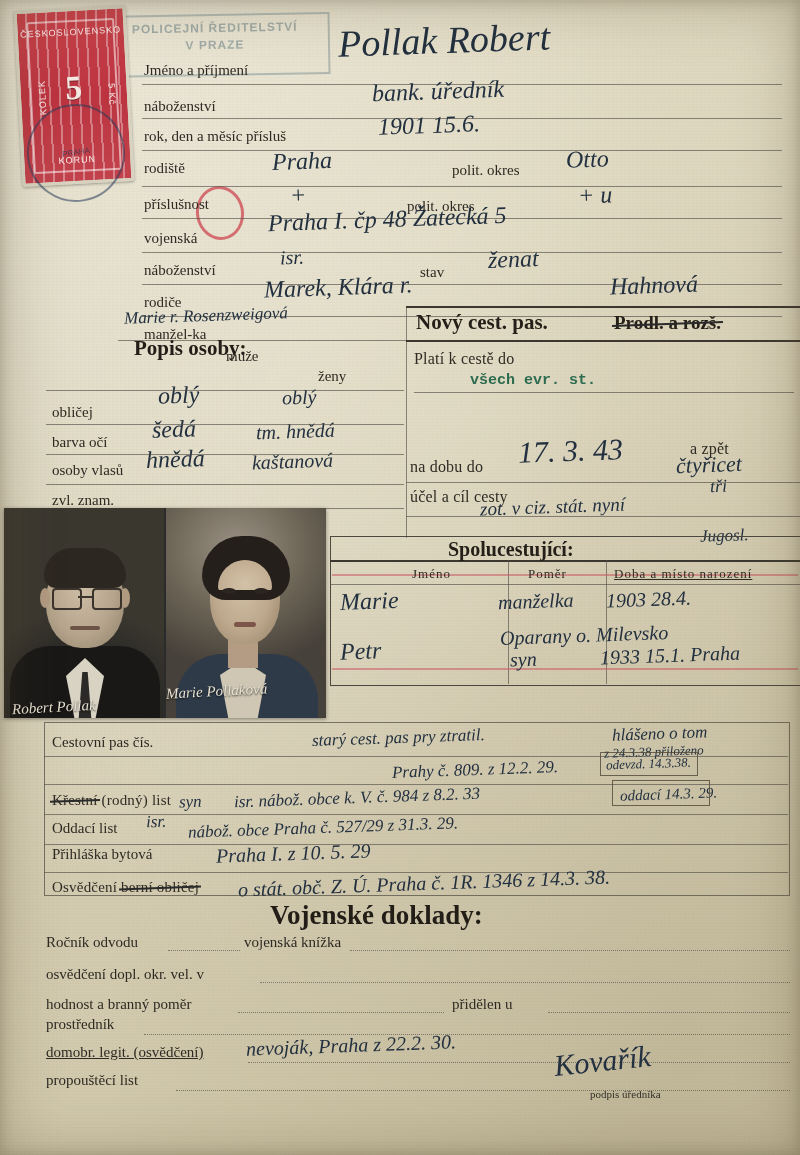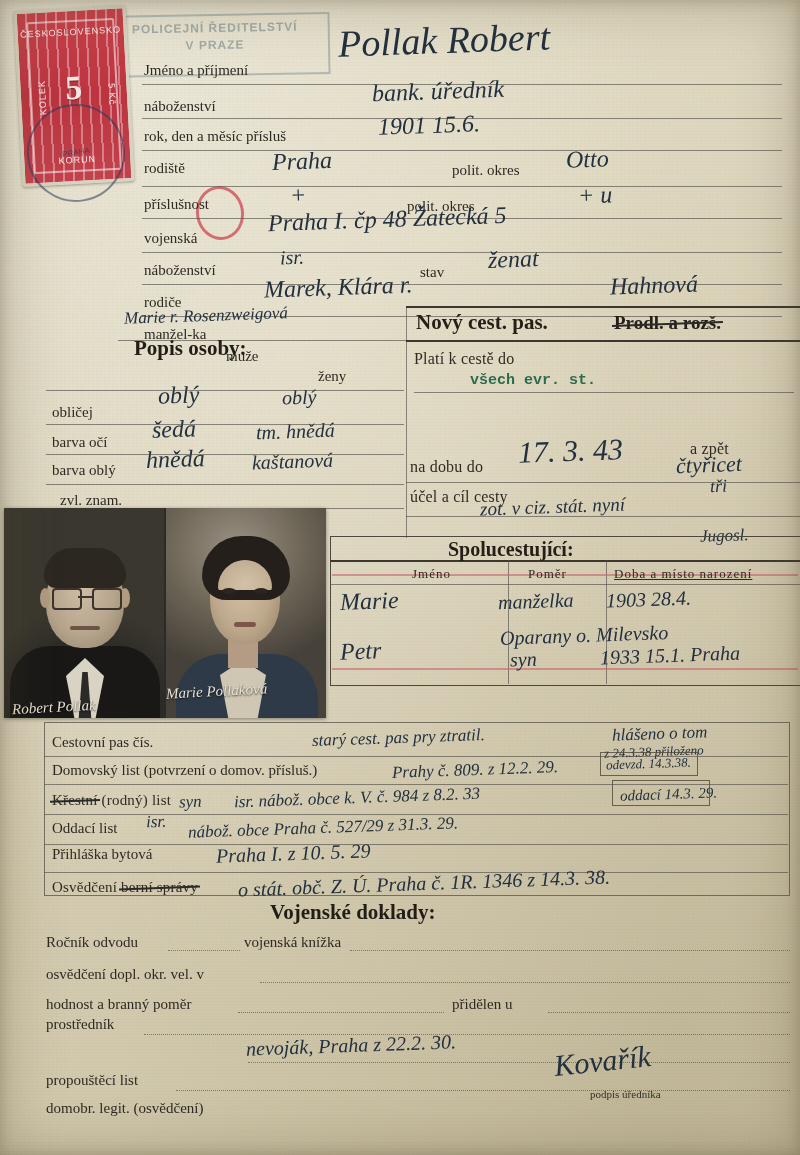--- a/index.html
+++ b/index.html
@@ -370,22 +370,22 @@
   <div class="hw hw-mid" style="left:264px; top:274px;">Marek, Klára r.</div>
   <div class="hw hw-mid" style="left:610px; top:272px;">Hahnová</div>
   <div class="hw hw-xs" style="left:124px; top:306px;">Marie r. Rosenzweigová</div>
 
   <div class="sect-title" style="left:134px; top:336px; font-size:21px;">Popis osoby:</div>
   <div class="lbl" style="left:226px; top:348px;">muže</div>
   <div class="lbl" style="left:318px; top:368px;">ženy</div>
 
   <div class="lbl" style="left:52px; top:404px;">obličej</div>
   <div class="lbl" style="left:52px; top:434px;">barva očí</div>
-  <div class="lbl" style="left:52px; top:462px;">barva oblý</div>
-  <div class="lbl" style="left:60px; top:492px;">zvl. znam.</div>
+  <div class="lbl" style="left:52px; top:462px;">osoby vlasů</div>
+  <div class="lbl" style="left:52px; top:492px;">zvl. znam.</div>
 
   <div class="hw hw-mid" style="left:158px; top:382px;">oblý</div>
   <div class="hw hw-sm" style="left:282px; top:386px;">oblý</div>
   <div class="hw hw-mid" style="left:152px; top:416px;">šedá</div>
   <div class="hw hw-sm" style="left:256px; top:420px;">tm. hnědá</div>
   <div class="hw hw-mid" style="left:146px; top:446px;">hnědá</div>
   <div class="hw hw-sm" style="left:252px; top:450px;">kaštanová</div>
 
   <div class="rule" style="left:46px; top:390px; width:358px;"></div>
   <div class="rule" style="left:46px; top:424px; width:358px;"></div>
@@ -487,31 +487,30 @@
   <div class="hw hw-sm" style="left:606px; top:588px;">1903  28.4.</div>
   <div class="hw hw-sm" style="left:500px; top:624px;">Oparany o. Milevsko</div>
   <div class="hw hw-mid" style="left:340px; top:638px;">Petr</div>
   <div class="hw hw-sm" style="left:510px; top:648px;">syn</div>
   <div class="hw hw-sm" style="left:600px; top:644px;">1933 15.1. Praha</div>
 
 
   <div class="box" style="left:44px; top:722px; width:744px; height:172px; border-color:rgba(77,72,63,0.7);"></div>
 
   <div class="lbl" style="left:52px; top:734px;text-align:center;">Cestovní pas čís.</div>
-  <div class="lbl" style="left:52px; top:762px;">Domovský list (potvrzení o domov. přísluš.)</div>
   <div style="position:absolute; left:52px; top:790px;">
     <span class="print strike">Křestní</span>
     <span class="print"> (rodný) list</span>
     <span class="hw hw-xs" style="position:relative; top:2px; left:4px; display:inline-block;">syn</span>
   </div>
   <div class="lbl" style="left:52px; top:820px;">Oddací list</div>
   <div class="lbl" style="left:52px; top:846px;text-align:center;">Přihláška bytová</div>
   <div style="position:absolute; left:52px; top:878px;">
     <span class="print">Osvědčení </span>
-    <span class="print strike">berní správy</span>
+    <span class="print strike">berní obličej</span>
   </div>
 
   <div class="rule" style="left:44px; top:756px; width:744px;"></div>
   <div class="rule" style="left:44px; top:784px; width:744px;"></div>
   <div class="rule" style="left:44px; top:814px; width:744px;"></div>
   <div class="rule" style="left:44px; top:844px; width:744px;"></div>
   <div class="rule" style="left:44px; top:872px; width:744px;"></div>
 
   <div class="hw hw-xs" style="left:312px; top:728px;">starý cest. pas pry ztratil.</div>
   <div class="hw hw-xs" style="left:612px; top:724px;">hlášeno o tom</div>
@@ -524,29 +523,29 @@
   <div class="hw hw-xs" style="left:234px; top:788px;">isr. nábož. obce k. V. č. 984 z 8.2. 33</div>
   <div class="hw" style="left:620px; top:786px; font-size:15px;">oddací 14.3. 29.</div>
   <div class="box" style="left:612px; top:780px; width:96px; height:24px; border-color:rgba(80,70,55,0.8);"></div>
 
   <div class="hw hw-xs" style="left:146px; top:812px;">isr.</div>
   <div class="hw hw-xs" style="left:188px; top:818px;">nábož. obce Praha č. 527/29 z 31.3. 29.</div>
 
   <div class="hw hw-sm" style="left:216px; top:842px;">Praha I. z 10. 5. 29</div>
   <div class="hw hw-sm" style="left:238px; top:872px;">o stát. obč. Z. Ú. Praha č. 1R. 1346 z 14.3. 38.</div>
 
-  <div class="sect-title" style="left:270px; top:900px; font-size:21px;">Vojenské doklady:</div>
+  <div class="sect-title" style="left:270px; top:900px; font-size:27px;">Vojenské doklady:</div>
 
   <div class="lbl" style="left:46px; top:934px;">Ročník odvodu</div>
   <div class="lbl" style="left:244px; top:934px;">vojenská knížka</div>
   <div class="lbl" style="left:46px; top:966px;">osvědčení dopl. okr. vel. v</div>
   <div class="lbl" style="left:46px; top:996px;text-align:right;">hodnost a branný poměr</div>
   <div class="lbl" style="left:452px; top:996px;">přidělen u</div>
   <div class="lbl" style="left:46px; top:1016px;">prostředník</div>
-  <div class="lbl" style="left:46px; top:1100px;">domobr. legit. (osvědčení)</div>
+  <div class="lbl" style="left:46px; top:1044px;text-decoration:underline;">domobr. legit. (osvědčení)</div>
   <div class="lbl" style="left:46px; top:1072px;">propouštěcí list</div>
 
   <div class="rule dots" style="left:168px; top:950px; width:72px; background:transparent; height:0; border-bottom:1px dotted #55504a;"></div>
   <div class="rule dots" style="left:350px; top:950px; width:440px; background:transparent; height:0; border-bottom:1px dotted #55504a;"></div>
   <div class="rule dots" style="left:260px; top:982px; width:530px; background:transparent; height:0; border-bottom:1px dotted #55504a;"></div>
   <div class="rule dots" style="left:238px; top:1012px; width:206px; background:transparent; height:0; border-bottom:1px dotted #55504a;"></div>
   <div class="rule dots" style="left:548px; top:1012px; width:242px; background:transparent; height:0; border-bottom:1px dotted #55504a;"></div>
   <div class="rule dots" style="left:144px; top:1034px; width:646px; background:transparent; height:0; border-bottom:1px dotted #55504a;"></div>
   <div class="rule dots" style="left:248px; top:1062px; width:542px; background:transparent; height:0; border-bottom:1px dotted #55504a;"></div>
   <div class="rule dots" style="left:176px; top:1090px; width:614px; background:transparent; height:0; border-bottom:1px dotted #55504a;"></div>

